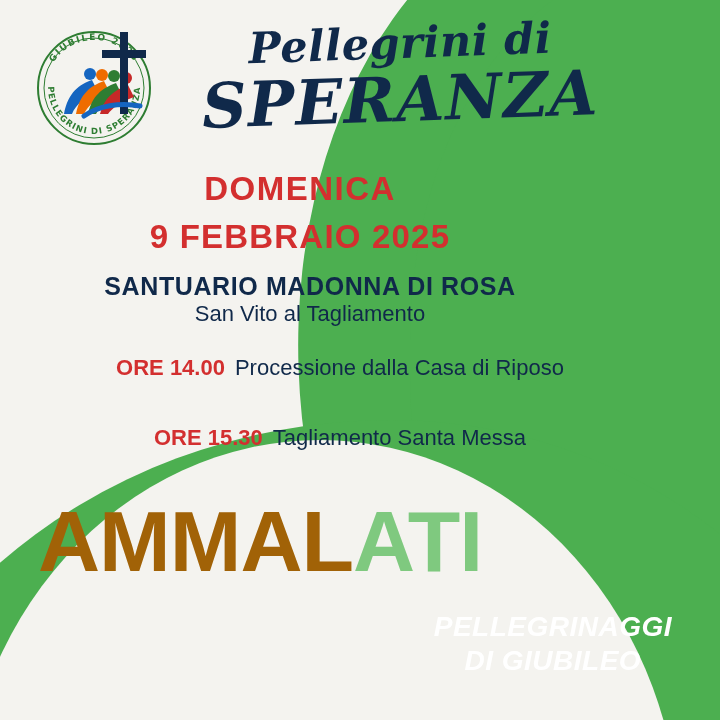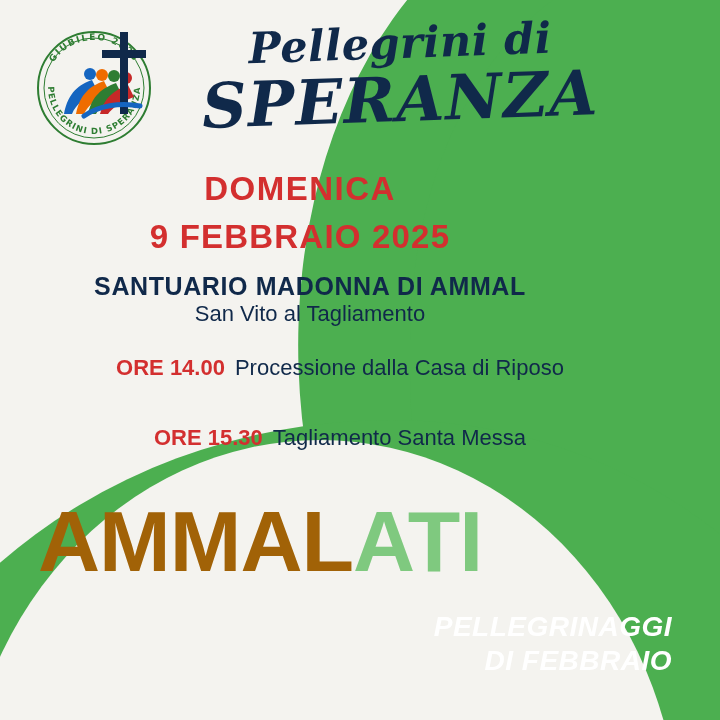--- a/index.html
+++ b/index.html
@@ -178,21 +178,21 @@
     white-space: nowrap;
   }
   .bw-green { color: #a16207; }
   .bw-light { color: #7fc97f; }
 
   
   .footer {
     position: absolute;
     right: 48px;
     bottom: 42px;
-    text-align: right;
+    text-align: center;
     color: #ffffff;
     font-style: italic;
     font-weight: bold;
     font-size: 28px;
     line-height: 1.22;
     letter-spacing: 0.5px;
   }
 </style>
 </head>
 <body>
@@ -240,21 +240,21 @@
     <div class="title-line1">Pellegrini di</div>
     <div class="title-line2">SPERANZA</div>
   </div>
 
   <div class="date-block">
     <div class="date-day">DOMENICA</div>
     <div class="date-full">9 FEBBRAIO 2025</div>
   </div>
 
   <div class="venue-block">
-    <div class="venue-name">SANTUARIO MADONNA DI AMMAL</div>
+    <div class="venue-name">SANTUARIO MADONNA DI ROSA</div>
     <div class="venue-city">San Vito al Tagliamento</div>
   </div>
 
   <div class="schedule">
     <div class="sched-row">
       <div class="sched-time">ORE 14.00</div>
       <div class="sched-desc">Processione dalla Casa di Riposo</div>
     </div>
     <div class="sched-row">
     </div>
@@ -263,16 +263,16 @@
       <div class="sched-desc">Tagliamento Santa Messa</div>
     </div>
   </div>
 
   <div class="big-word">
     <span class="bw-green">AMMAL</span><span class="bw-light">ATI</span>
   </div>
 
   <div class="footer">
     <div>PELLEGRINAGGI</div>
-    <div>DI FEBBRAIO</div>
+    <div>DI GIUBILEO</div>
   </div>
 
 </div>
 
 </body></html>

